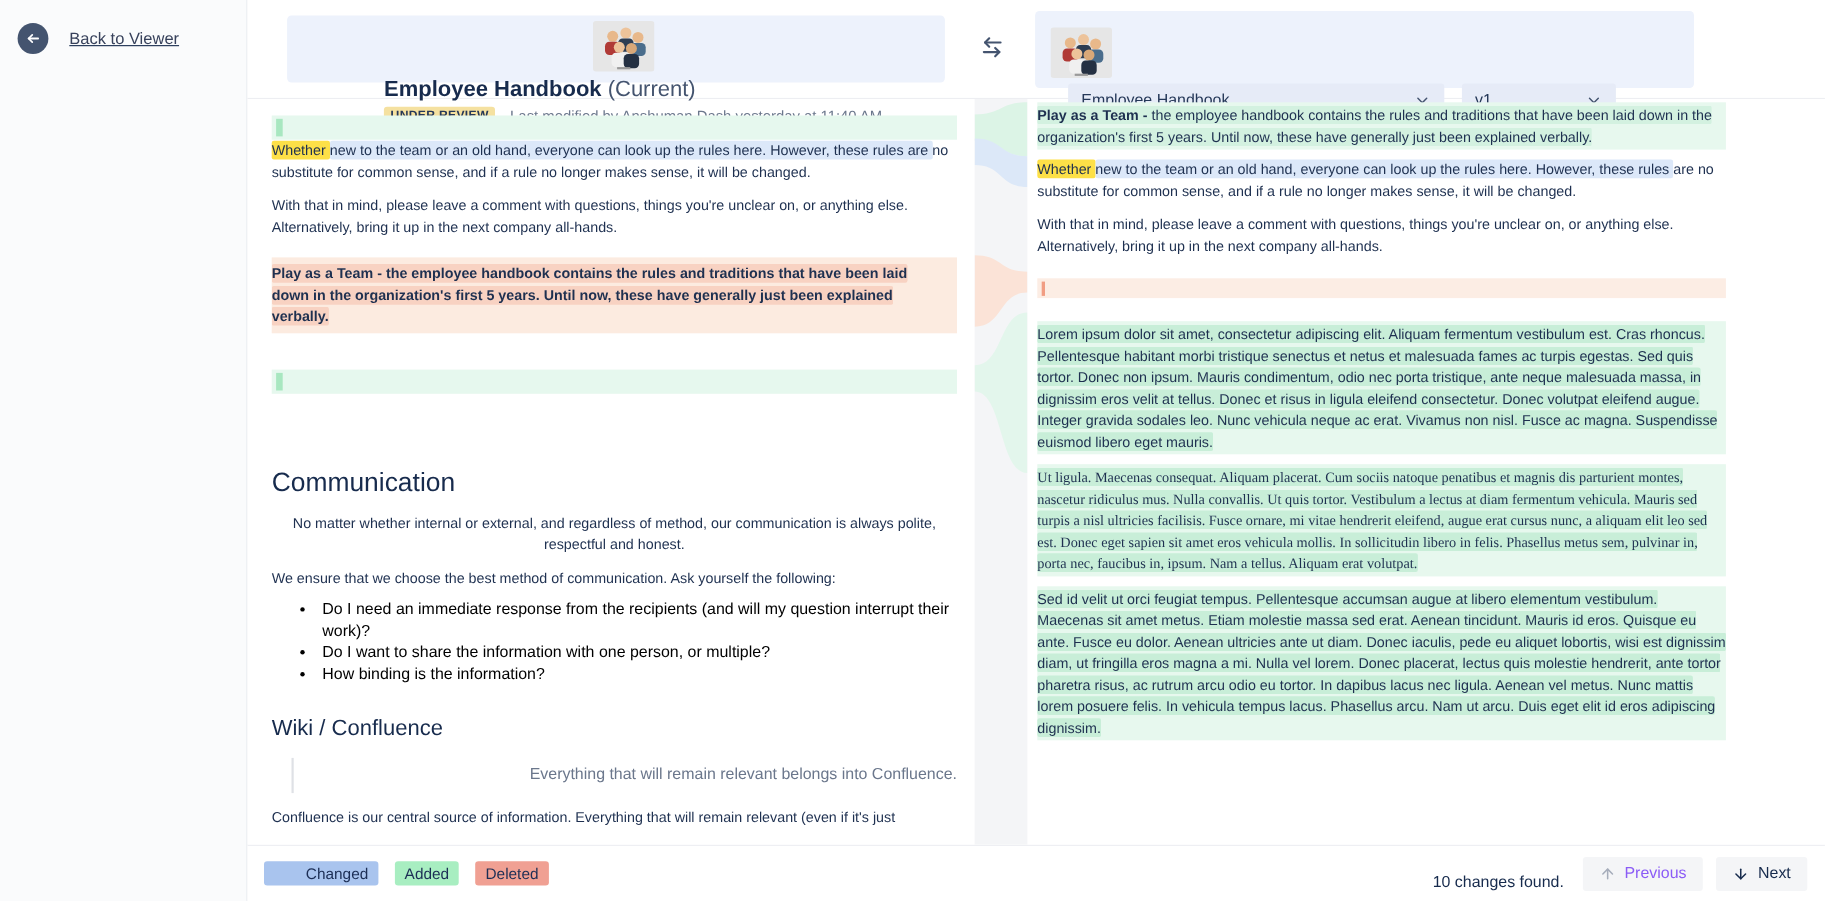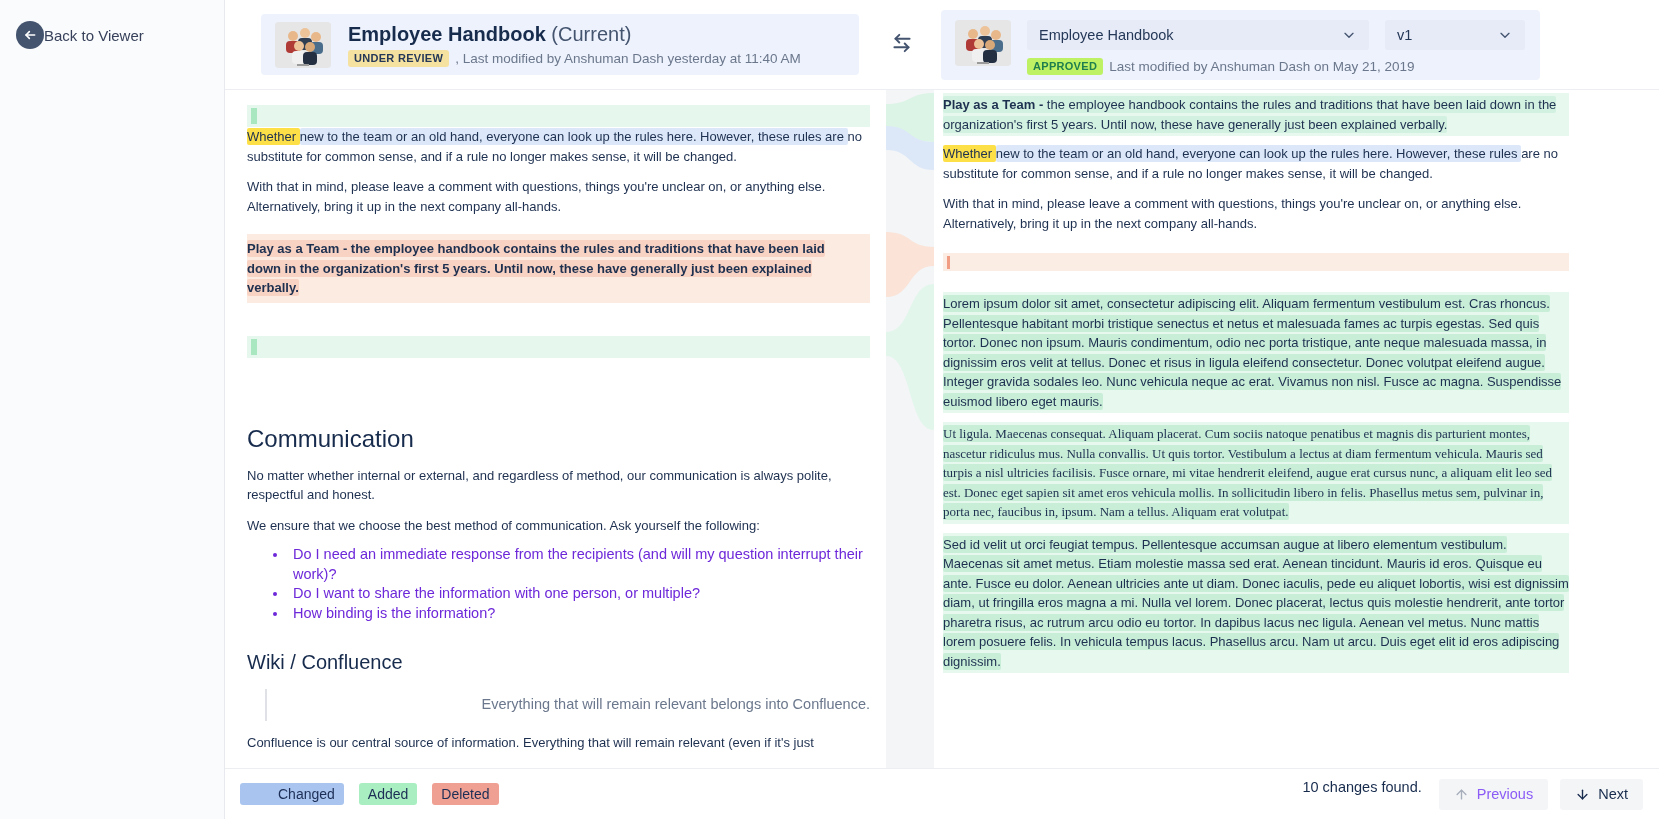--- a/index.html
+++ b/index.html
@@ -2,30 +2,30 @@
 <html><head>
 <meta charset="utf-8">
 <style>
   * { margin:0; padding:0; box-sizing:border-box; }
   html,body { width:1659px; height:819px; overflow:hidden; background:#fff;
     font-family:"Liberation Sans", sans-serif; color:#172b4d; }
   .app { display:flex; width:1659px; height:819px; }
 
   
   .sidebar { width:225px; height:819px; background:#fafbfc; border-right:1px solid #e7e9ee; flex:0 0 225px; }
-  .back-btn { display:flex; align-items:center; margin:21px 0 0 16px; cursor:pointer; }
+  .back-btn { display:flex; align-items:center; gap:19px; margin:21px 0 0 16px; cursor:pointer;text-decoration:underline; }
   .back-circle { width:28px; height:28px; border-radius:50%; background:#44546f; display:flex; align-items:center; justify-content:center; }
   .back-label { font-size:15px; color:#37415b; }
 
   
   .main { flex:1; display:flex; flex-direction:column; height:819px; }
 
   
   .topbar { height:90px; background:#fff; border-bottom:1px solid #edeef2; position:relative; flex:0 0 90px; }
-  .doc-card { position:absolute; background:#edf2fc; border-radius:4px; display:flex; align-items:center; }
+  .doc-card { position:absolute; background:#edf2fc; border-radius:4px; display:flex; align-items:center;flex-direction:column; }
   .card-left { left:36px; top:14px; width:598px; height:61px; padding-left:14px; }
   .card-right { left:716px; top:10px; width:599px; height:70px; padding-left:14px; align-items:flex-start; padding-top:10px; }
   .thumb { width:56px; height:46px; border-radius:3px; flex:0 0 56px; }
   .card-text { margin-left:17px; }
   .doc-title { font-size:20px; font-weight:700; color:#172b4d; }
   .doc-title .suffix { font-weight:400; color:#44546f; }
   .meta-row { display:flex; align-items:center; margin-top:4px; }
   .badge { font-size:11px; font-weight:700; letter-spacing:.3px; padding:3px 6px; border-radius:3px; line-height:1; }
   .badge-review { background:#f5e1a0; color:#253858; }
   .badge-approved { background:#bef264; color:#1e7e4d; }
@@ -58,30 +58,30 @@
   .strip-orange { background:#fcede4; height:18px; display:flex; align-items:center; }
   .caret-orange { width:3px; height:13px; background:#f19d83; margin-left:4px; }
 
   .block-deleted { background:#fcebe0; padding:5px 10px 5px 0; margin-top:18px; }
   .block-deleted p { font-weight:700; }
   .block-added { background:#e7f8ee; padding:2px 0; }
 
   h2.doc-h2 { font-size:24px; font-weight:500; color:#172b4d; line-height:30px; }
   h3.doc-h3 { font-size:20px; font-weight:500; color:#172b4d; line-height:26px; }
   ul.doc-list { margin-top:10px; padding-left:41px; }
-  ul.doc-list li { font-size:14.5px; line-height:19.5px; color:#6d28d9; padding-left:5px; }
+  ul.doc-list li { font-size:14.5px; line-height:19.5px; color:#000000; padding-left:5px; }
   blockquote.doc-quote { border-left:2px solid #dfe1e6; margin:14px 0 0 18px; padding:6px 0 6px 16px; color:#6b778c; font-size:14.5px; line-height:19.5px;text-align:right; }
 
   
   .footer { height:51px; flex:0 0 51px; border-top:1px solid #edeef2; background:#fff; display:flex; align-items:center; padding:0 16px 0 15px; }
   .legend-badge { font-size:14px; padding:3px 9px; border-radius:3px; color:#1c2e55; margin-right:15px; }
   .lg-changed { background:#a9c4ee;padding-left:38px; }
   .lg-added { background:#a8eec1; }
   .lg-deleted { background:#f0a093; }
-  .footer-right { margin-left:auto; display:flex; align-items:flex-start; }
+  .footer-right { margin-left:auto; display:flex; align-items:flex-end; }
   .changes-found { font-size:14.5px; color:#172b4d; margin-right:17px; }
   .nav-btn { height:31px; border:none; border-radius:3px; background:#f4f5f7; display:flex; align-items:center; gap:8px; padding:0 15px; font-size:14.5px; font-family:inherit; cursor:pointer; }
   .btn-prev { color:#8b5cf6; margin-right:12px; }
   .btn-next { color:#172b4d; }
 </style>
 </head>
 <body>
 
 <div class="app">
 
@@ -180,21 +180,21 @@
           </div>
         <p class="body"><span class="hl hl-blue-dark">Whether </span><span class="hl hl-blue">new to the team or an old hand, everyone can look up the rules here. However, these rules are </span><span>no substitute for common sense, and if a rule no longer makes sense, it will be changed.</span></p>
         <p class="body" style="margin-top:11px;">With that in mind, please leave a comment with questions, things you're unclear on, or anything else. Alternatively, bring it up in the next company all-hands.</p>
         <div class="block-deleted">
           <p class="body"><span class="hl hl-orange">Play as a Team - the employee handbook contains the rules and traditions that have been laid down in the organization's first 5 years. Until now, these have generally just been explained verbally.</span></p>
         </div>
         <div class="strip-green" style="margin-top:33px;">
             <span class="caret-green"></span>
           </div>
         <h2 class="doc-h2" style="margin-top:66px;">Communication</h2>
-        <p class="body" style="margin-top:12px;">No matter whether internal or external, and regardless of method, our communication is always polite, respectful and honest.</p>
+        <p class="body" style="margin-top:12px;text-align:center;">No matter whether internal or external, and regardless of method, our communication is always polite, respectful and honest.</p>
         <p class="body" style="margin-top:11px;">We ensure that we choose the best method of communication. Ask yourself the following:</p>
         <ul class="doc-list">
           <li>Do I need an immediate response from the recipients (and will my question interrupt their work)?</li>
           <li>Do I want to share the information with one person, or multiple?</li>
           <li>How binding is the information?</li>
         </ul>
         <h3 class="doc-h3" style="margin-top:26px;">Wiki / Confluence</h3>
         <blockquote class="doc-quote">Everything that will remain relevant belongs into Confluence.</blockquote>
         <p class="body" style="margin-top:12px;">Confluence is our central source of information. Everything that will remain relevant (even if it's just</p>
       </section>

